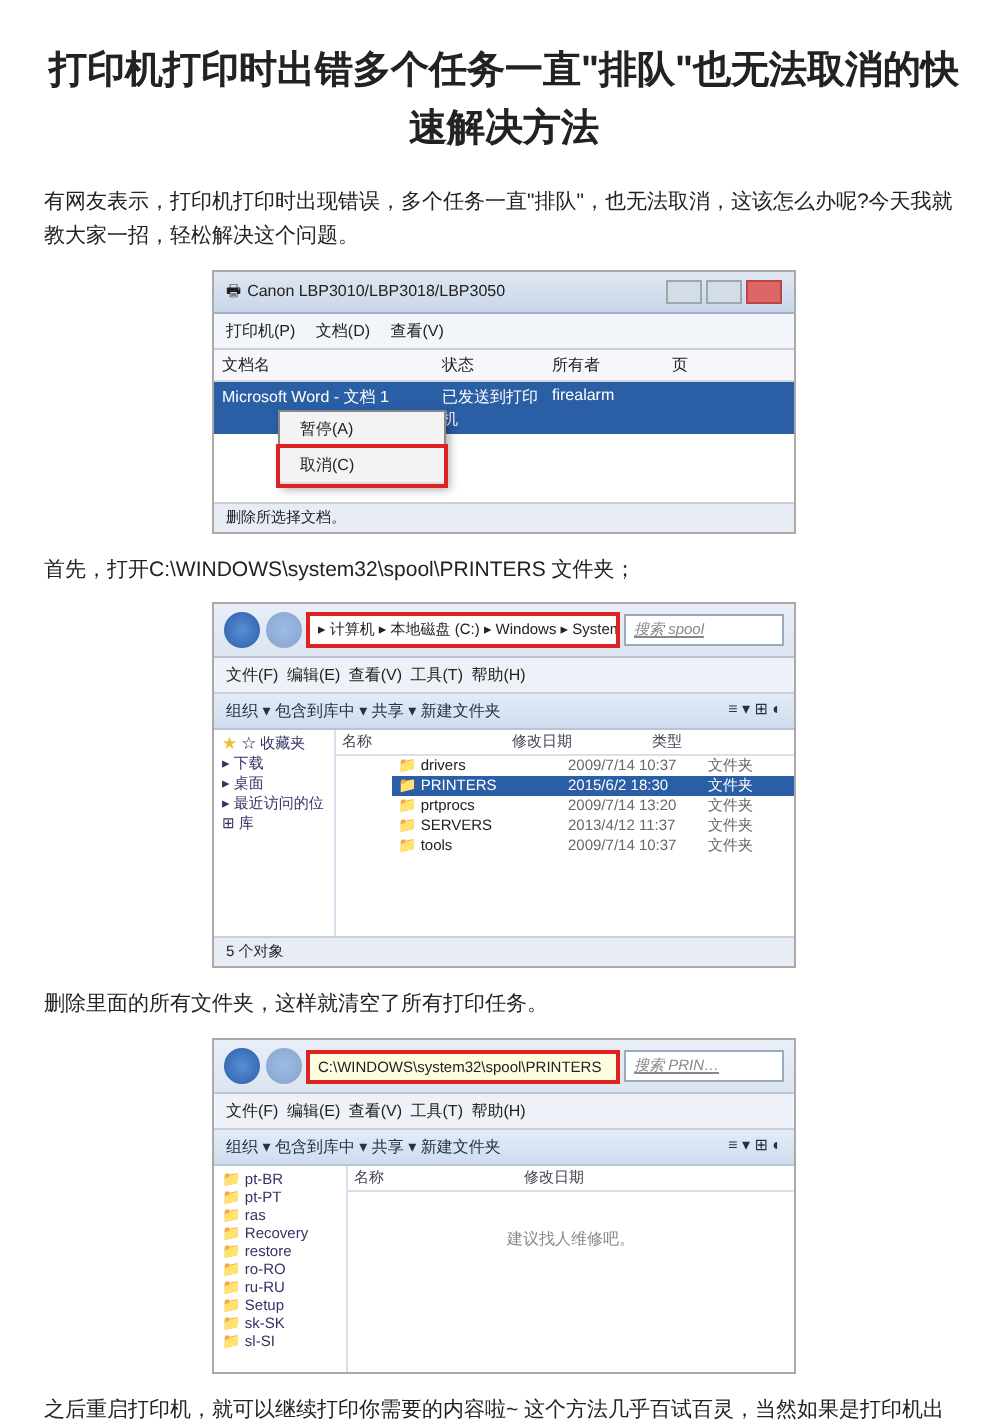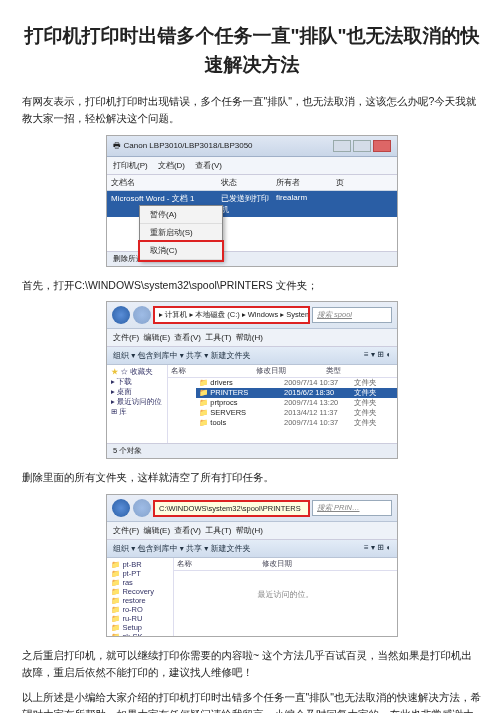--- a/index.html
+++ b/index.html
@@ -168,21 +168,21 @@
     padding: 3px 6px;
     font-size: 8px;
     color: #234;
     border-bottom: 1px solid #b8c4d6;
     display:flex;
     justify-content: space-between;
   }
   .exp-body {
     display: flex;
     background: #fff;
-    height: 78px;
+    height: 103px;
   }
   .sidebar {
     width: 62px;
     border-right: 1px solid #dde;
     padding: 2px 0 2px 4px;
     font-size: 7.5px;
     color: #336;
     overflow: hidden;
   }
   .sidebar div {
@@ -258,21 +258,20 @@
     <span>页</span>
   </div>
   <div class="contextwrap">
     <div class="selrow">
       <span>Microsoft Word - 文档 1</span>
       <span>已发送到打印机</span>
       <span>firealarm</span>
     </div>
     <div class="ctxmenu">
       <div>暂停(A)</div>
-      <div>重新启动(S)</div>
       <div class="hl">取消(C)</div>
     </div>
   </div>
   <div class="statusbar1">删除所选择文档。</div>
 </div>
 
 <p>首先，打开C:\WINDOWS\system32\spool\PRINTERS 文件夹；</p>
 
 <div class="figure explorer">
   <div class="exp-top">
@@ -369,20 +368,20 @@
         <div>📁 ru-RU</div>
         <div>📁 Setup</div>
         <div>📁 sk-SK</div>
         <div>📁 sl-SI</div>
       </div>
     <div class="flist">
       <div class="fhead">
         <span>名称</span>
         <span>修改日期</span>
       </div>
-      <div class="emptytxt">最近访问的位。</div>
+      <div class="emptytxt">建议找人维修吧。</div>
     </div>
   </div>
 </div>
 
 <p>之后重启打印机，就可以继续打印你需要的内容啦~ 这个方法几乎百试百灵，当然如果是打印机出故障，重启后依然不能打印的，建议找人维修吧！</p>
 
 <p>以上所述是小编给大家介绍的打印机打印时出错多个任务一直"排队"也无法取消的快速解决方法，希望对大家有所帮助，如果大家有任何疑问请给我留言，小编会及时回复大家的。在此也非常感谢大家对网站的支持！</p>
 
 </body></html>

